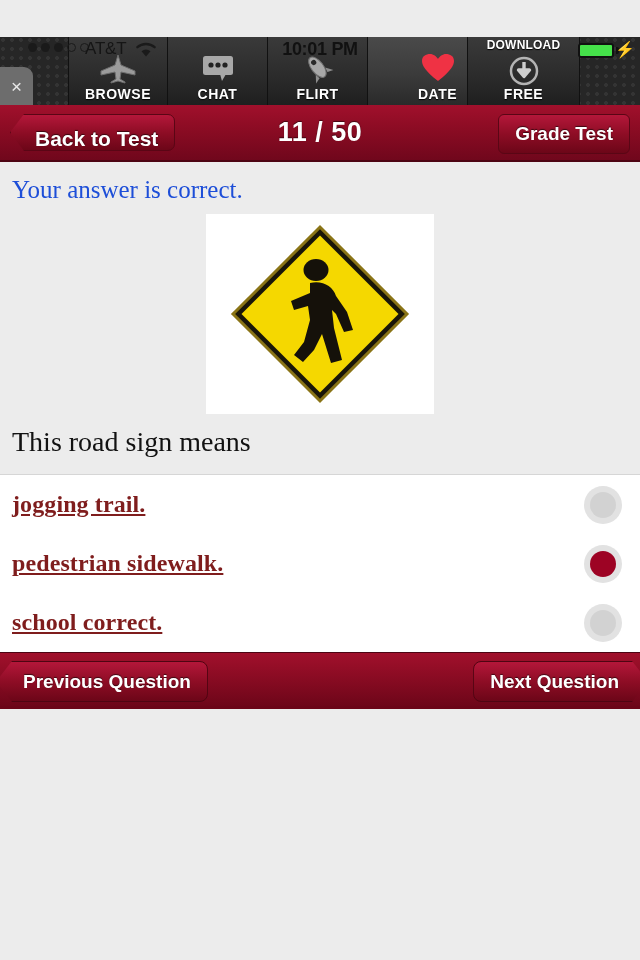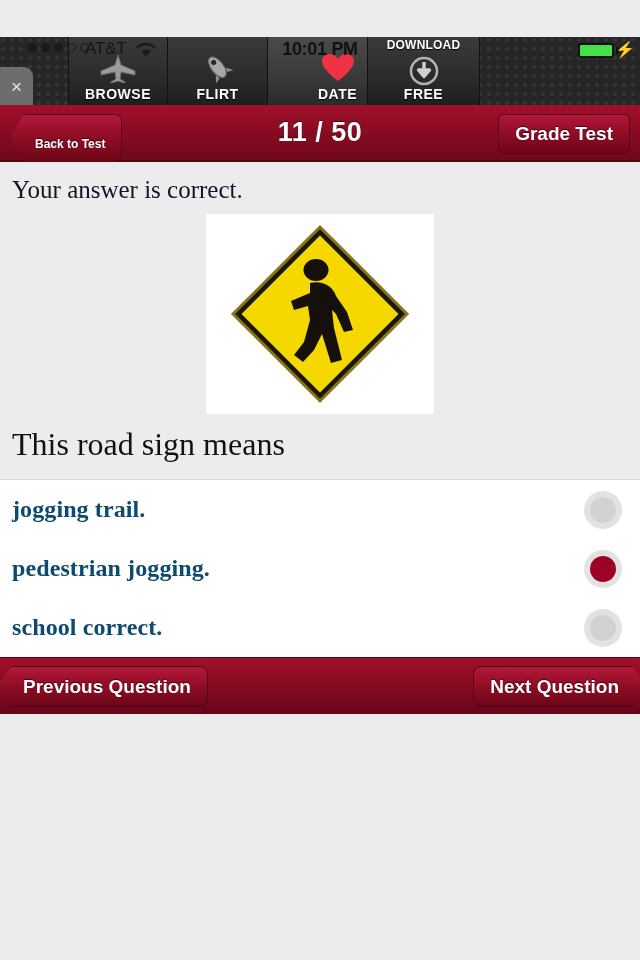--- a/index.html
+++ b/index.html
@@ -87,69 +87,70 @@
     border-bottom:2px solid #4d0413;
     display:flex; align-items:center;
   }
   .navtitle{
     position:absolute; left:0; right:0; text-align:center;
     font-size:27px; font-weight:bold; color:#fff;
     text-shadow:0 -1px 1px rgba(0,0,0,.55);
     letter-spacing:0.5px;
   }
   .backbtn{
-    position:absolute; left:10px; top:9px; height:48px;
+    position:absolute; left:10px; top:9px; height:37px;
     padding:12px 16px 0 24px;
     display:flex; align-items:center;
     background:linear-gradient(180deg,#b4173a 0%,#8e0d25 50%,#6c0618 100%);
     border:1.5px solid #5a0615;
     border-radius:7px;
-    color:#fff; font-size:12px; font-weight:bold;
+    color:#fff; font-size:21px; font-weight:bold;
     text-shadow:0 -1px 1px rgba(0,0,0,.6);
     clip-path:polygon(14px 0, 100% 0, 100% 100%, 14px 100%, 0 50%);
   }
   .gradebtn{
     position:absolute; right:10px; top:9px; height:40px;
     padding:0 16px;
     display:flex; align-items:center;
     background:linear-gradient(180deg,#b4173a 0%,#8e0d25 50%,#6c0618 100%);
     border:1.5px solid #5a0615;
     border-radius:6px;
     color:#fff; font-size:19px; font-weight:bold;
     text-shadow:0 -1px 1px rgba(0,0,0,.6);
   }
 
   
   .content{ position:relative; width:640px; background:#ececec; }
   .feedback{
     padding:14px 12px 8px 12px;
-    font-size:25px; color:#0f172a;
+    font-size:25px; color:#1d4ed8;
     font-family:"Liberation Serif", serif;
   }
   .signwrap{
     width:228px; height:200px; margin:2px auto 0 auto;
     background:#fff; display:flex; align-items:center; justify-content:center;
   }
   .question{
     padding:12px 12px 16px 12px;
-    font-size:32px; color:#121212;
+    font-size:28px; color:#121212;
     font-family:"Liberation Serif", serif;
   }
 
   
   .options{ background:#fff; width:640px; border-top:1px solid #d6d6d6; }
   .opt{
     position:relative; height:59px;
     display:flex; align-items:center;
     padding:0 12px;
   }
   .opt .txt{
-    font-size:24px; color:#0c4a6e; font-weight:bold;
+    font-size:24px; color:#7f1d1d; font-weight:bold;
     font-family:"Liberation Serif", serif;
     letter-spacing:0.1px;
+    text-decoration:underline;
   }
   .radio{
     position:absolute; right:18px; top:50%; transform:translateY(-50%);
     width:38px; height:38px; border-radius:50%;
     background:#e2e2e2;
     display:flex; align-items:center; justify-content:center;
   }
   .radio i{
     display:block; width:26px; height:26px; border-radius:50%;
     background:#d2d2d2;
@@ -224,20 +225,32 @@
 
       <div class="adtab">
         <span class="ico">
           <svg width="40" height="32" viewBox="0 0 40 32">
             <path d="M20 3 L23 13 L37 19 L37 23 L23 20 L22 27 L27 30 L27 31 L20 29 L13 31 L13 30 L18 27 L17 20 L3 23 L3 19 L17 13 Z" fill="#9b9b9b" stroke="#6e6e6e" stroke-width="1"></path>
           </svg>
         </span>
         <span class="lbl">BROWSE</span>
       </div>
 
+      <div class="adtab">
+        <span class="ico">
+          <svg width="36" height="30" viewBox="0 0 36 30">
+            <rect x="3" y="3" width="30" height="19" rx="2.5" fill="#a8a8a8"></rect>
+            <path d="M20 21 L26 21 L22 28 Z" fill="#a8a8a8"></path>
+            <circle cx="11" cy="12" r="2.6" fill="#222"></circle>
+            <circle cx="18" cy="12" r="2.6" fill="#222"></circle>
+            <circle cx="25" cy="12" r="2.6" fill="#222"></circle>
+          </svg>
+        </span>
+        <span class="lbl">CHAT</span>
+      </div>
 
       <div class="adtab">
         <span class="ico">
           <svg width="38" height="32" viewBox="0 0 38 32">
             <g transform="rotate(-38 19 16)">
               <ellipse cx="19" cy="15" rx="6" ry="12" fill="#a8a8a8" stroke="#707070" stroke-width="1"></ellipse>
               <circle cx="19" cy="9" r="2.6" fill="#2a2a2a"></circle>
               <path d="M13 20 L8 27 L14 25 Z" fill="#8d8d8d"></path>
               <path d="M25 20 L30 27 L24 25 Z" fill="#8d8d8d"></path>
             </g>
@@ -307,21 +320,21 @@
   <div class="options">
 
     <div class="opt">
       <span class="txt">jogging trail.</span>
       <span class="radio">
           <i></i>
         </span>
     </div>
 
     <div class="opt">
-      <span class="txt">pedestrian jogging.</span>
+      <span class="txt">pedestrian sidewalk.</span>
       <span class="radio sel">
           <i></i>
         </span>
     </div>
 
     <div class="opt">
       <span class="txt">school correct.</span>
       <span class="radio">
           <i></i>
         </span>

